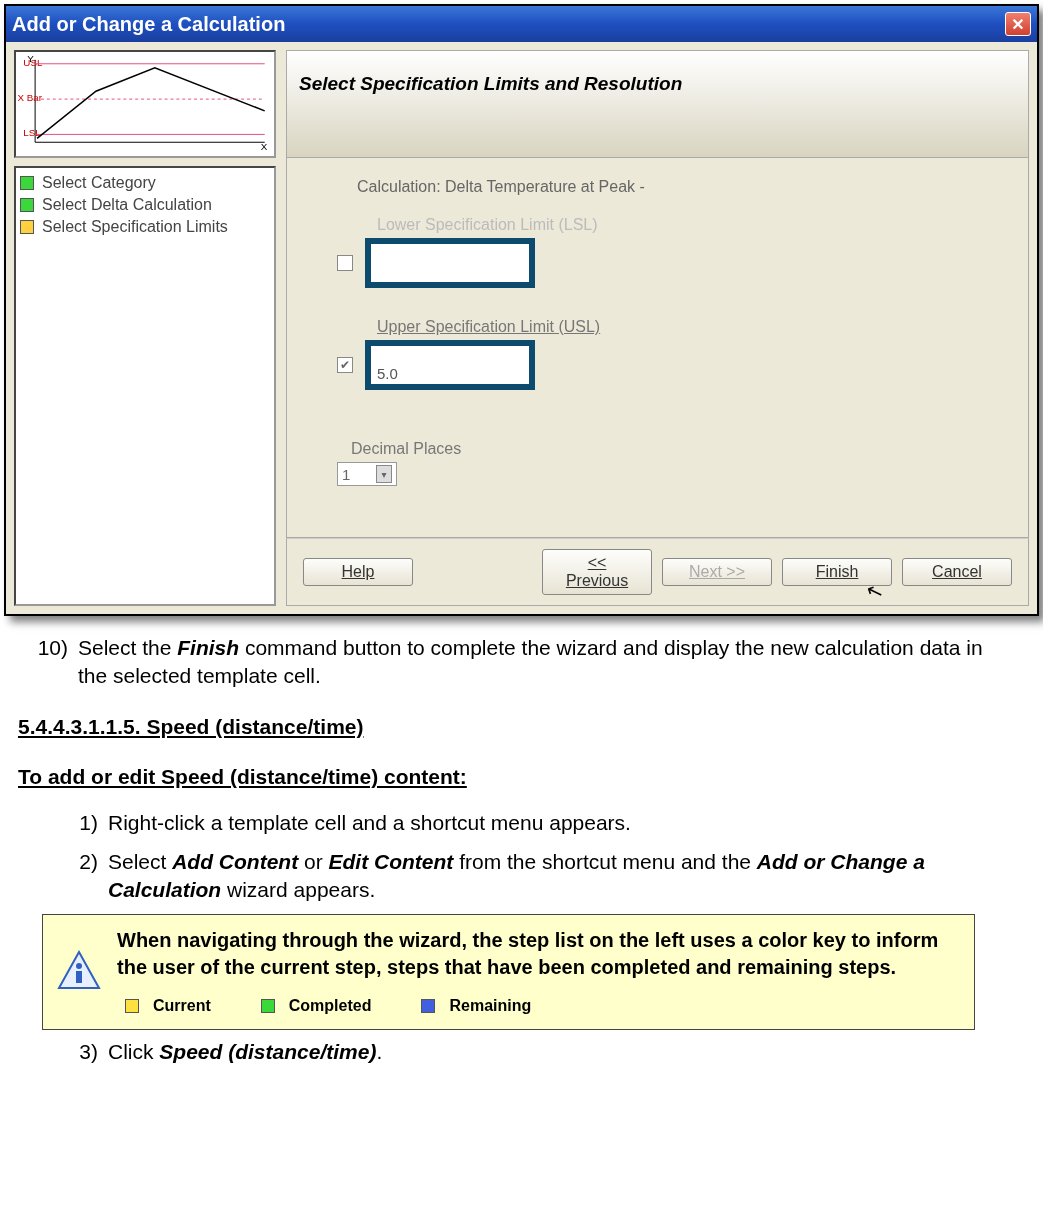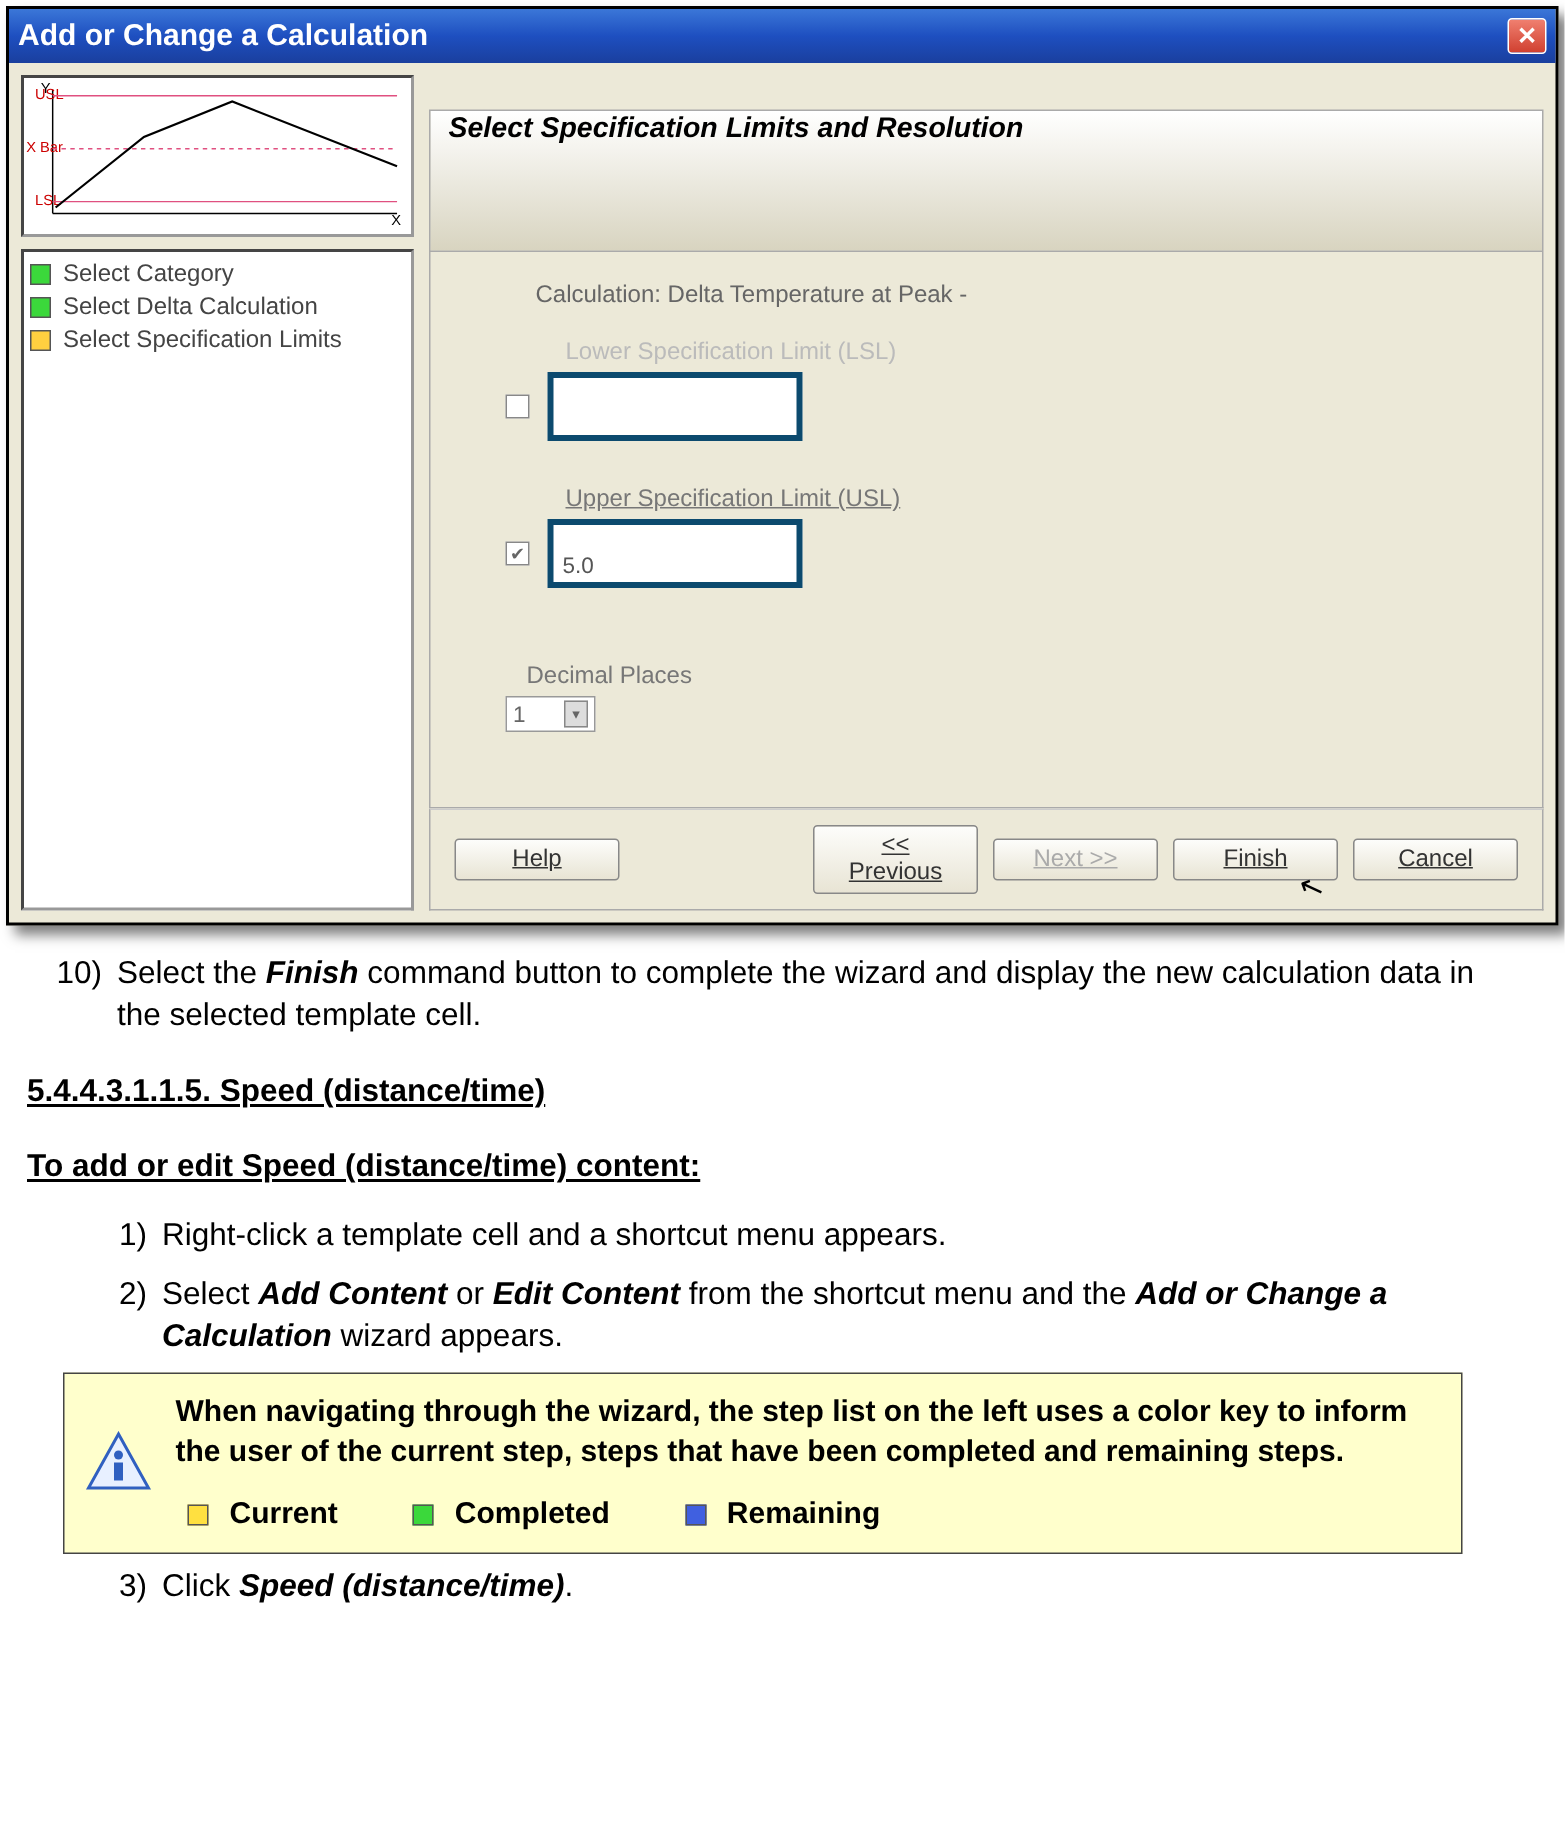--- a/index.html
+++ b/index.html
@@ -74,26 +74,25 @@
   .sq-yellow { background: #ffd040; }
   
   .right-col {
     flex: 1;
     display: flex;
     flex-direction: column;
   }
   .panel-header {
     background: linear-gradient(to bottom, #fff, #d8d4c0);
     border: 1px solid #aaa;
-    padding: 1px 12px;
+    padding: 22px 12px;
     font-weight: bold;
     font-style: italic;
     font-size: 19px;
-    height: 95px;
-    margin-top: 23px;
+    height: 108px;
   }
   .panel-body {
     border: 1px solid #aaa;
     border-top: none;
     flex: 1;
     padding: 20px 40px;
     font-size: 16px;
     color: #666;
   }
   .calc-line { margin-bottom: 20px; margin-left: 30px; }
@@ -102,21 +101,21 @@
   .field-label.nodash { text-decoration: none; }
   .field-row { display: flex; align-items: center; gap: 12px; }
   .checkbox {
     width: 16px; height: 16px;
     border: 1px solid #888;
     background: #fff;
     display: inline-flex; align-items: center; justify-content: center;
     font-size: 12px;
   }
   .text-input {
-    border: 4px solid #0c4a6e;
+    border: 6px solid #0c4a6e;
     background: #fff;
     padding: 19px 6px;
     width: 170px;
     height: 24px;
     font-size: 15px;
     color: #555;
   }
   .dropdown {
     border: 1px solid #999;
     background: #fff;
@@ -199,21 +198,21 @@
     width: 44px; height: 44px;
     align-self: center;
   }
   .note-body { flex: 1; font-weight: bold; }
   .legend-row {
     display: flex;
     gap: 50px;
     margin-top: 14px;
     margin-left: 8px;
     align-items: flex-start;
-    font-size: 20px;
+    font-size: 16px;
   }
   .legend-item { display: flex; align-items: center; gap: 14px; }
   .leg-sq { width: 14px; height: 14px; border: 1px solid #555; }
   .leg-yellow { background: #ffe040; }
   .leg-green { background: #3bd83b; }
   .leg-blue { background: #4060e0; }
 </style>
 </head>
 <body>
 

